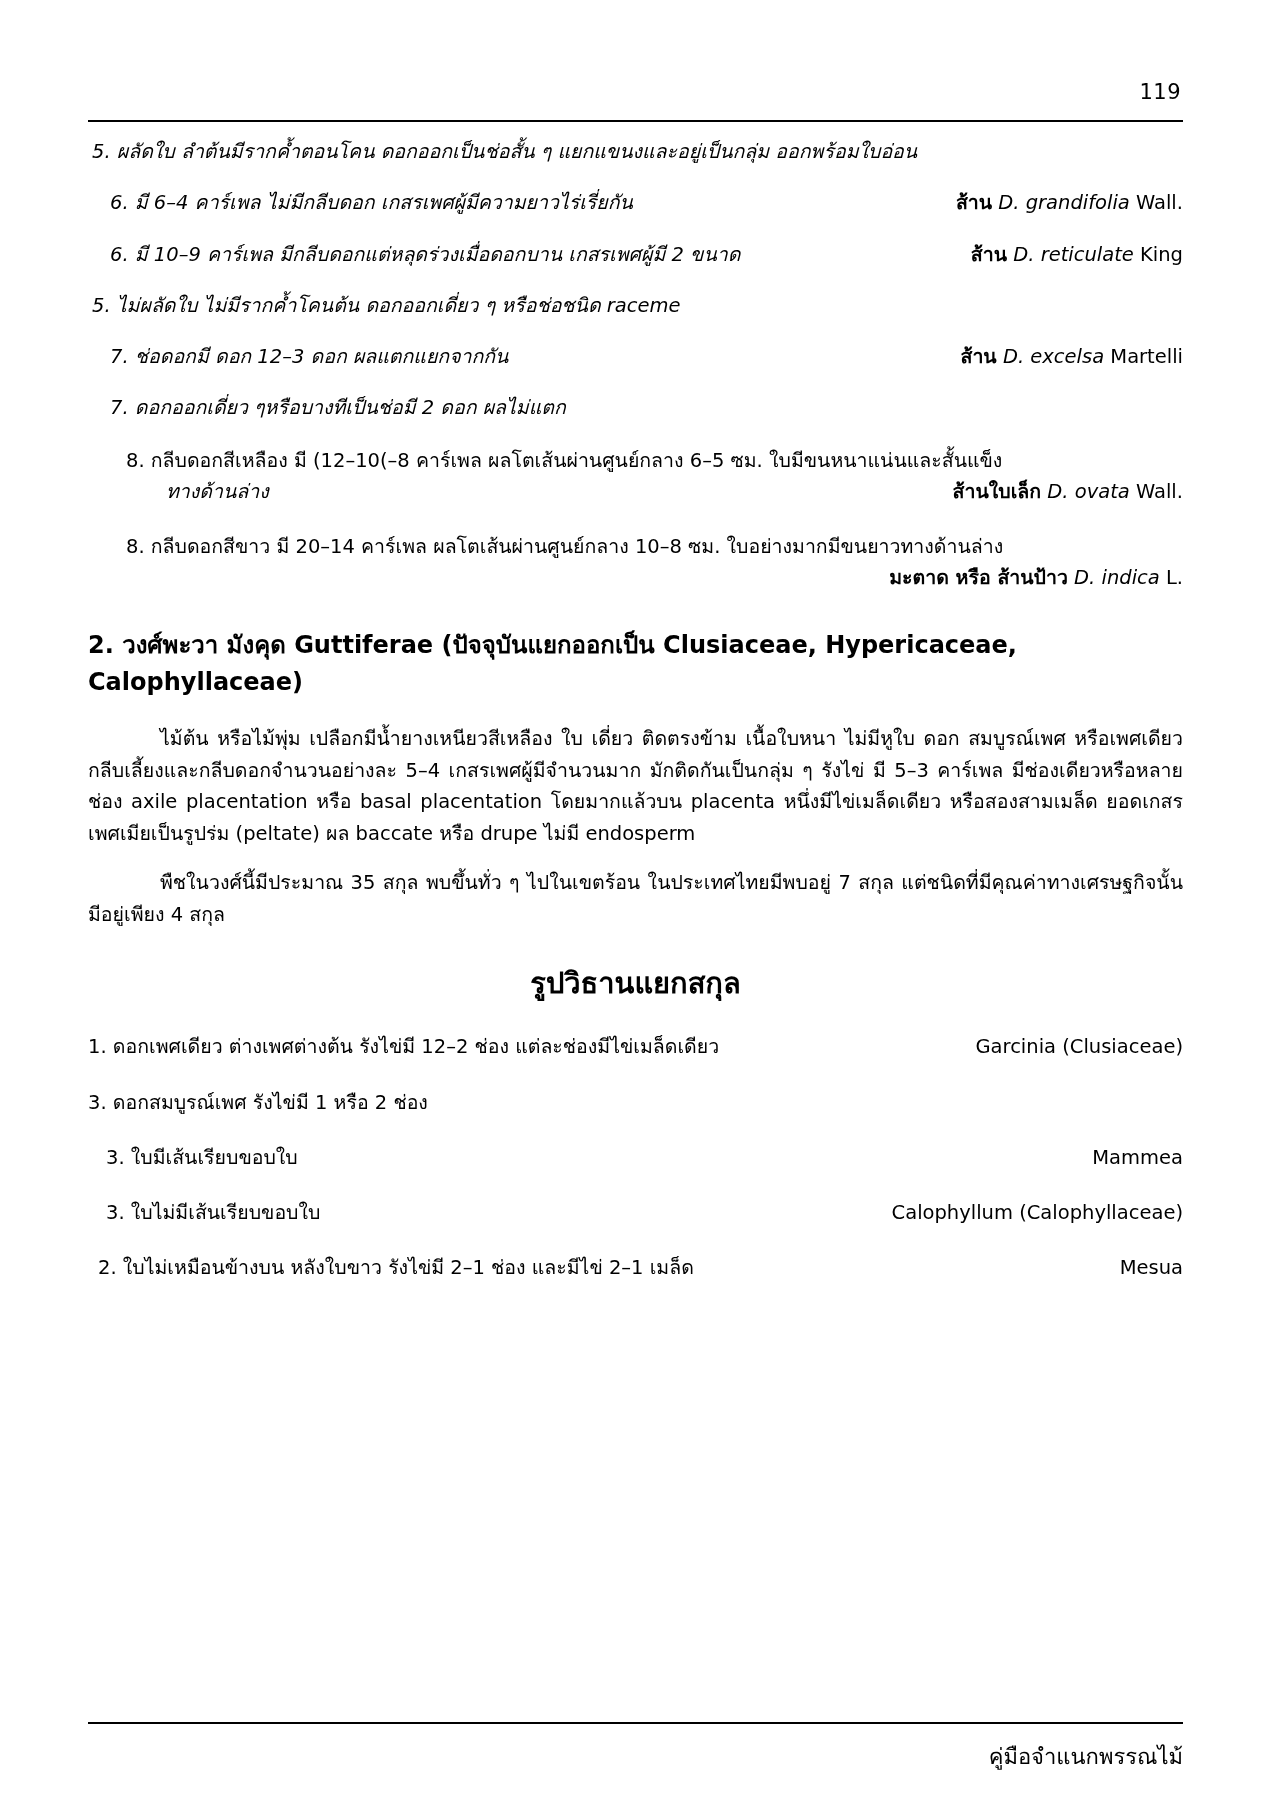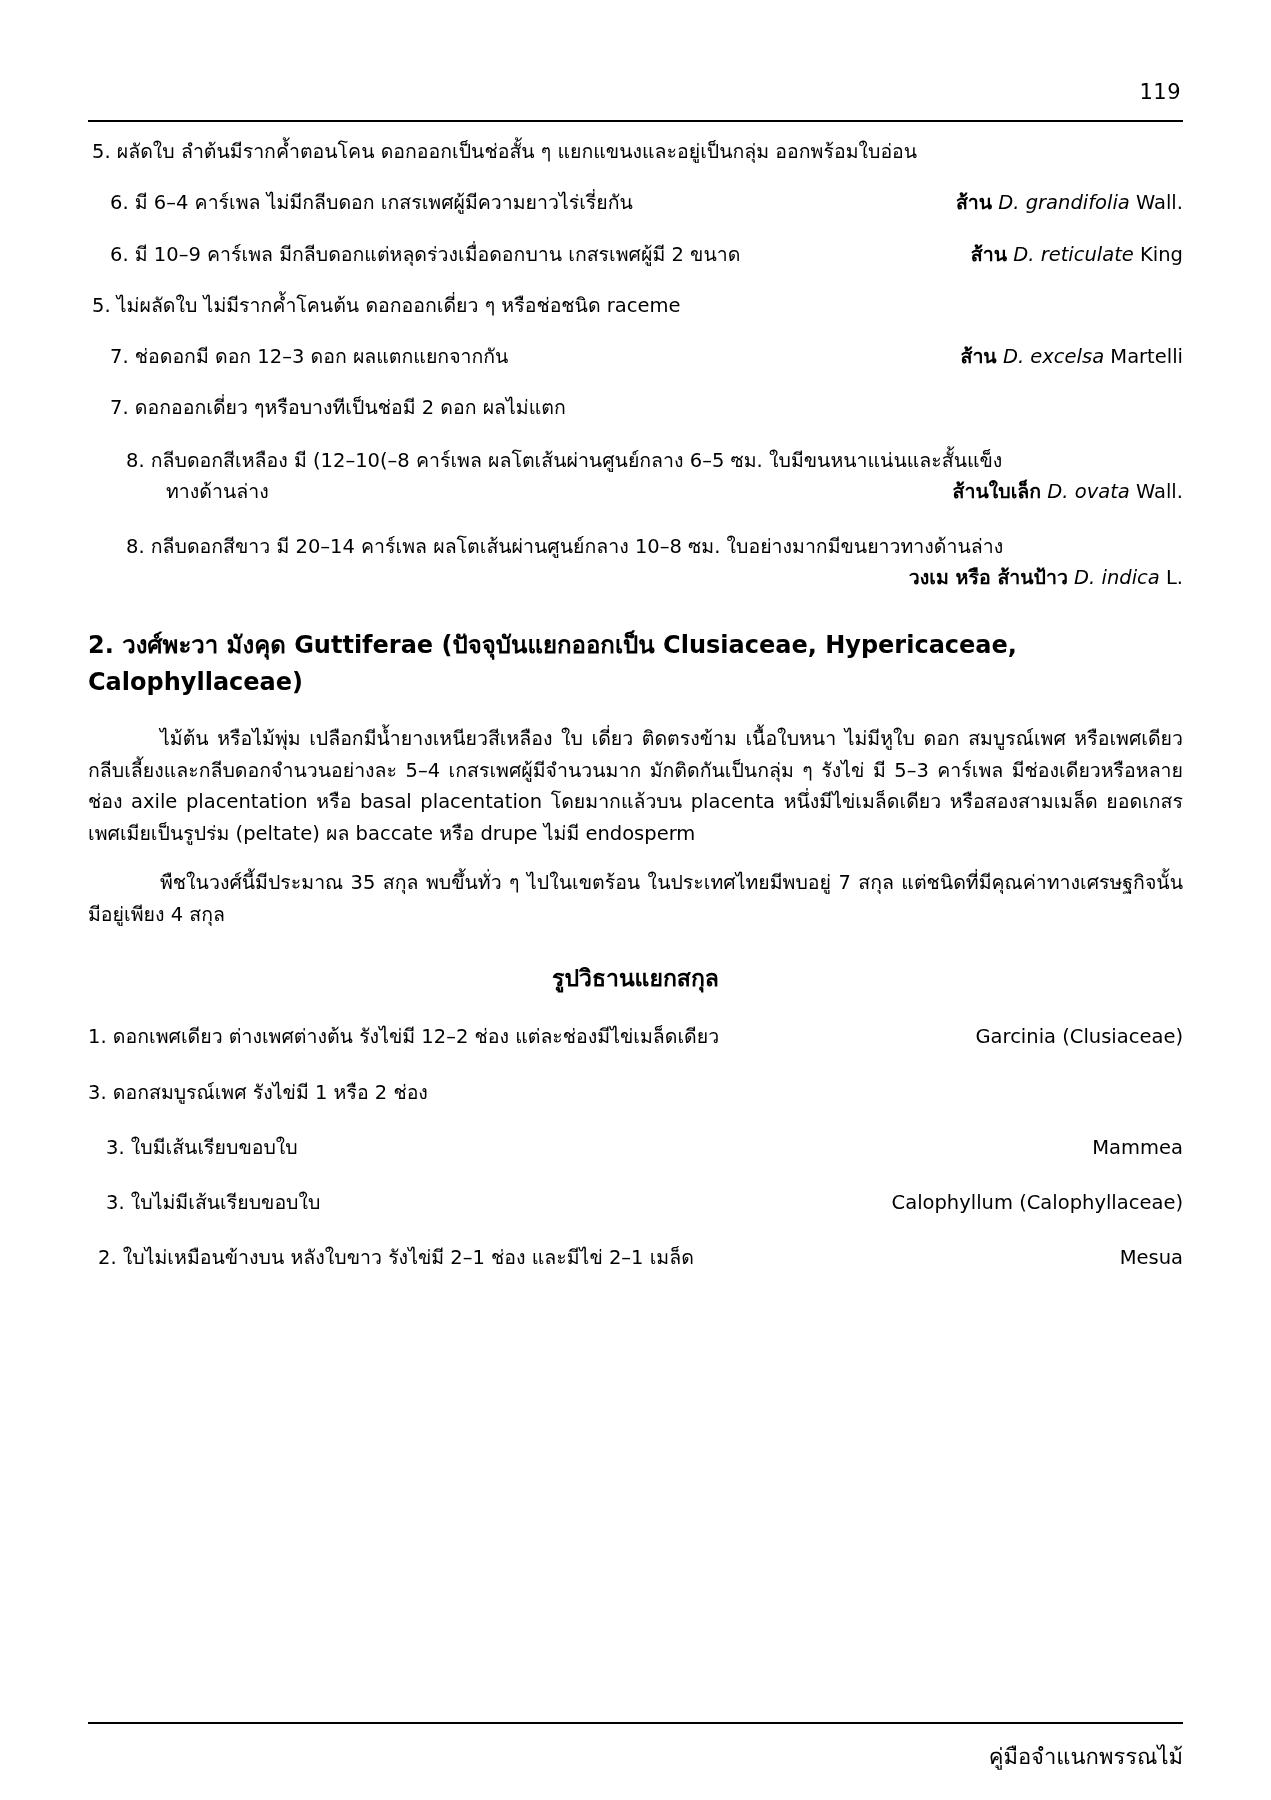--- a/index.html
+++ b/index.html
@@ -49,20 +49,21 @@
 
   
   .key-line {
     position: relative;
     font-size: 19.5px;
     line-height: 1.45;
     margin: 0 0 23px 0;
   }
   .key-line .lead {
     display: inline;
+    font-style: italic;
   }
   .key-line .tail {
     float: right;
     text-align: right;
     white-space: nowrap;
   }
   .key-line::after {
     content: "";
     display: block;
     clear: both;
@@ -98,21 +99,21 @@
     text-align: justify;
     text-justify: inter-word;
   }
   p.body-para .indent-first {
     display: inline-block;
     width: 72px;
   }
 
   h3.center-title {
     text-align: center;
-    font-size: 23px;
+    font-size: 29px;
     font-weight: bold;
     margin: 30px 0 26px 0;
   }
 
   .genus-line {
     position: relative;
     font-size: 19.5px;
     line-height: 1.5;
     margin: 0 0 26px 0;
   }
@@ -189,21 +190,21 @@
         <span>Wall.</span>
       </span>
       <span class="lead">ทางด้านล่าง</span>
     </div>
 
     <div class="wrap-line ind-2" style="margin-bottom:2px;">
       <span>8. กลีบดอกสีขาว มี 20–14 คาร์เพล ผลโตเส้นผ่านศูนย์กลาง 10–8 ซม. ใบอย่างมากมีขนยาวทางด้านล่าง</span>
     </div>
     <div class="key-line" style="margin-bottom:10px;">
       <span class="tail">
-        <span class="bold">วงเม หรือ ส้านป้าว</span>
+        <span class="bold">มะตาด หรือ ส้านป้าว</span>
         <span class="ital">D. indica</span>
         <span>L.</span>
       </span>
     </div>
 
   </div>
 
   <h2 class="section-title">2. วงศ์พะวา มังคุด Guttiferae (ปัจจุบันแยกออกเป็น Clusiaceae, Hypericaceae, Calophyllaceae)</h2>
 
   <p class="body-para"><span class="indent-first"></span><span>ไม้ต้น หรือไม้พุ่ม เปลือกมีน้ำยางเหนียวสีเหลือง ใบ เดี่ยว ติดตรงข้าม เนื้อใบหนา ไม่มีหูใบ ดอก สมบูรณ์เพศ หรือเพศเดียว กลีบเลี้ยงและกลีบดอกจำนวนอย่างละ 5–4 เกสรเพศผู้มีจำนวนมาก มักติดกันเป็นกลุ่ม ๆ รังไข่ มี 5–3 คาร์เพล มีช่องเดียวหรือหลายช่อง axile placentation หรือ basal placentation โดยมากแล้วบน placenta หนึ่งมีไข่เมล็ดเดียว หรือสองสามเมล็ด ยอดเกสรเพศเมียเป็นรูปร่ม (peltate) ผล baccate หรือ drupe ไม่มี endosperm</span></p>

